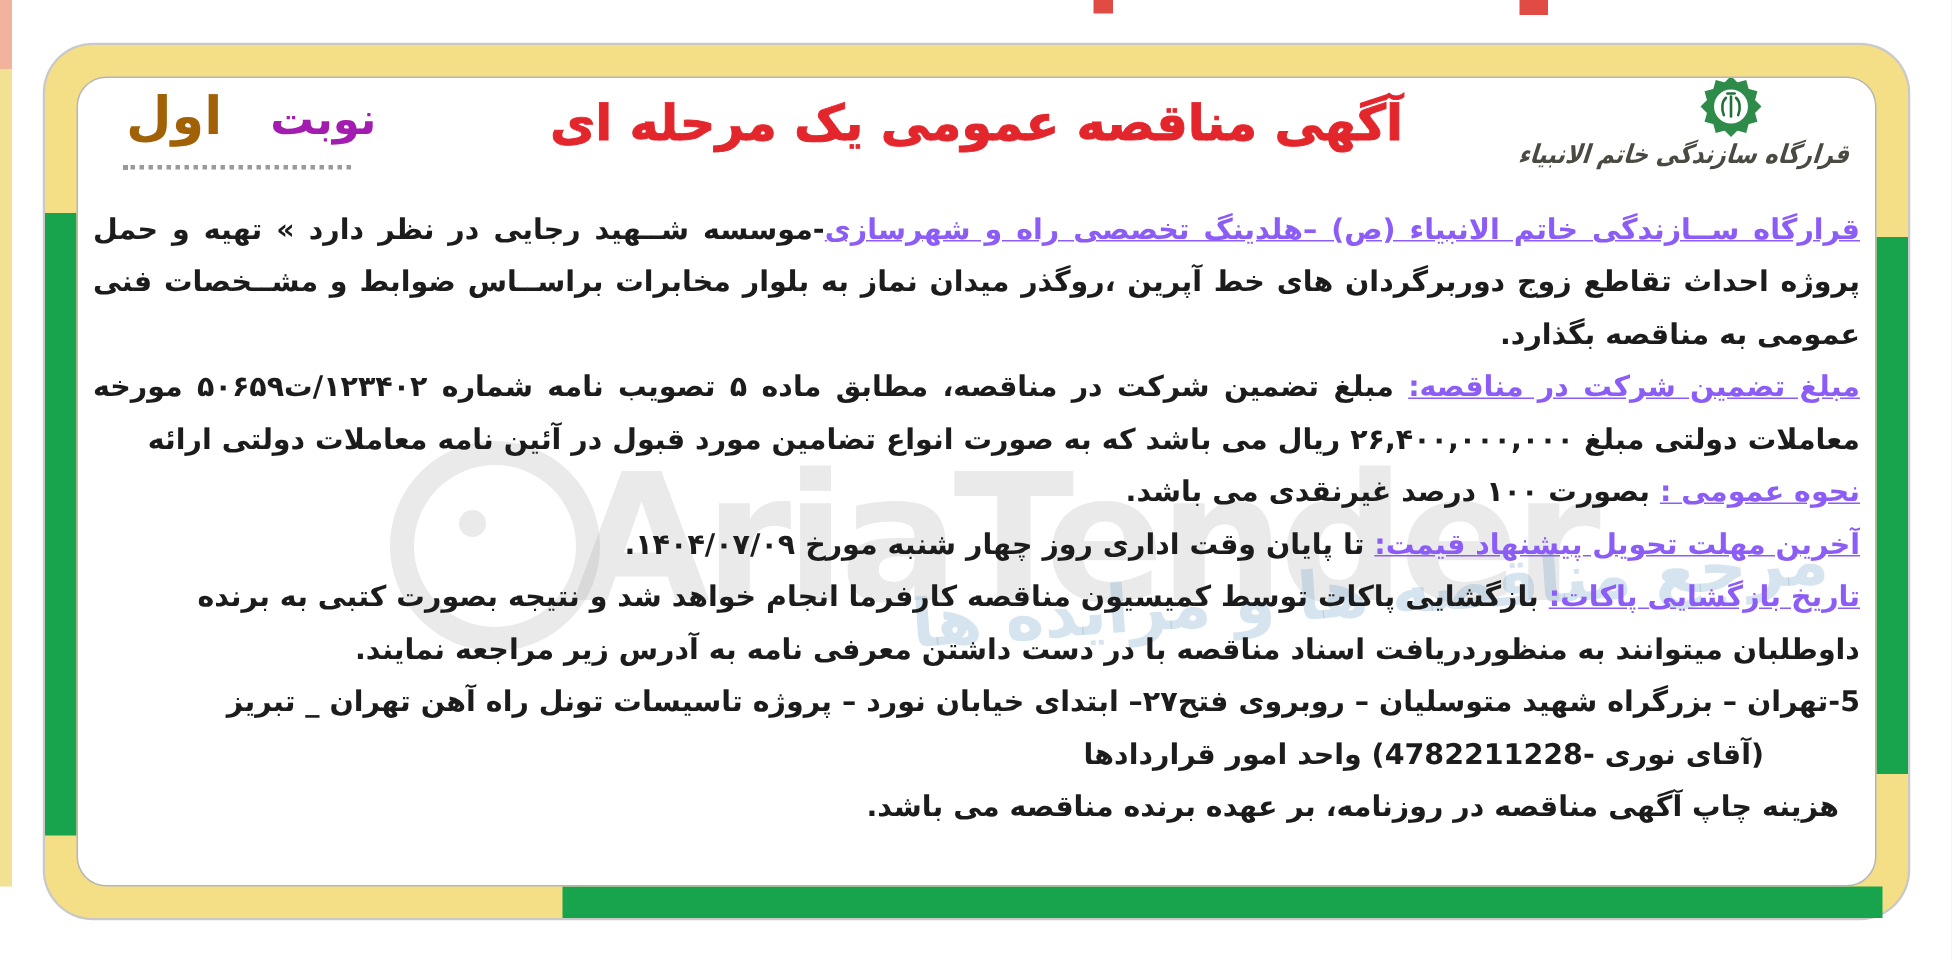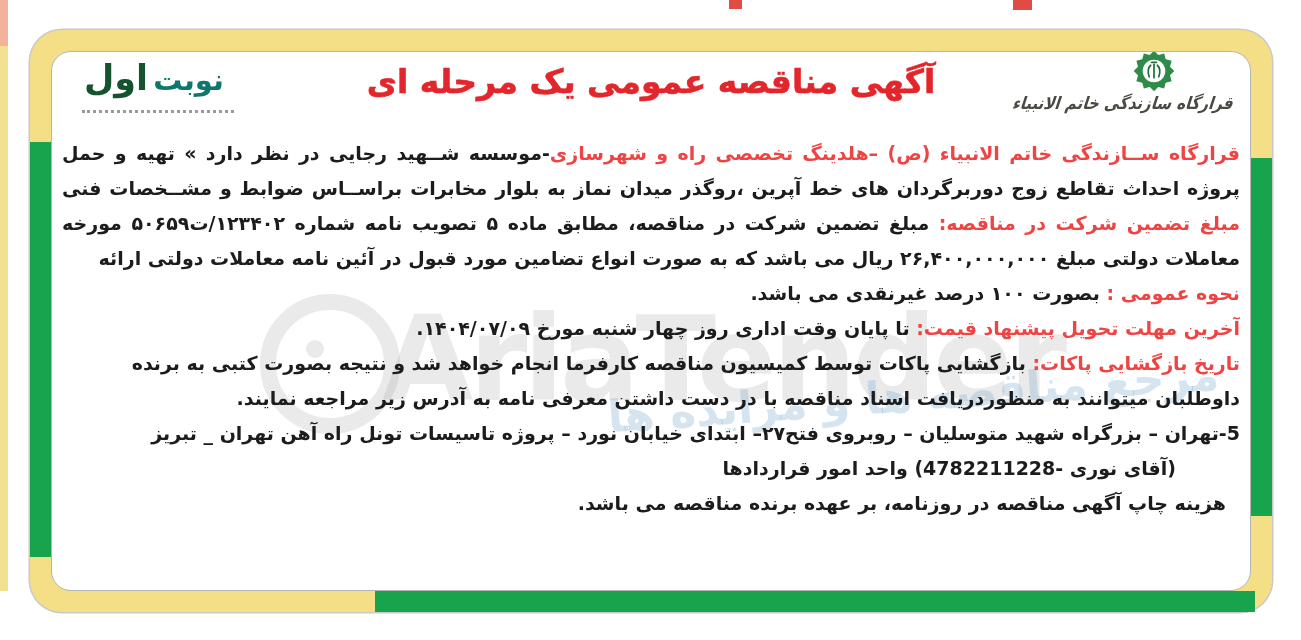--- a/index.html
+++ b/index.html
@@ -33,37 +33,37 @@
   .wm-brand{position:absolute;left:330px;top:238px;direction:ltr;
             font-size:118px;font-weight:bold;letter-spacing:-4px;
             color:rgba(150,150,150,.20);white-space:nowrap;}
   .wm-tagline{position:absolute;right:30px;top:318px;direction:rtl;
               font-size:44px;font-weight:bold;color:rgba(125,170,205,.32);
               transform:rotate(-4deg);white-space:nowrap;}
 
   
   .content{position:absolute;inset:0;direction:rtl;z-index:1;}
   .edition{position:absolute;left:32px;top:6px;direction:rtl;white-space:nowrap;}
-  .edition .word{font-size:29px;font-weight:bold;color:#0f766e;}
-  .edition .hl{font-size:35px;font-weight:bold;color:#14532d;}
+  .edition .word{font-size:29px;font-weight:bold;color:#a21caf;margin-left:27px;}
+  .edition .hl{font-size:35px;font-weight:bold;color:#a16207;}
   .edition-dots{position:absolute;left:30px;top:58px;width:152px;height:0;
                 border-bottom:3px dotted #9a9a9a;}
   .title{position:absolute;left:0;right:0;top:10px;text-align:center;
          font-size:33px;font-weight:bold;color:#e3262c;
          -webkit-text-stroke:0.6px #e3262c;}
   .logo{position:absolute;left:auto;right:16px;top:-4px;width:160px;text-align:center;}
   .logo-script{font-size:15px;font-weight:bold;color:#4a4a42;
                transform:skewX(-18deg) scaleY(1.15);margin-top:-4px;white-space:nowrap;}
 
   
   .bodytext{position:absolute;left:10px;right:10px;top:84px;
             font-size:19px;font-weight:bold;color:#1c1c1c;line-height:35px;}
   .line{height:35px;overflow:hidden;text-align:right;}
   .line.j{text-align:justify;text-align-last:justify;}
-  .line .lbl{color:#ef4444;}
+  .line .lbl{color:#8b5cf6;text-decoration:underline;}
   .line.ind-sm{padding-right:14px;}
   .line.ind-md{padding-right:64px;}
 
   .signature{position:absolute;left:14px;bottom:8px;direction:rtl;
              font-size:20px;font-weight:bold;color:#c8232b;white-space:nowrap;}
 </style>
 </head>
 <body>
 
 <div class="canvas">
@@ -115,20 +115,23 @@
           <div class="logo-script">قرارگاه سازندگی خاتم الانبیاء</div>
         </div>
 
         <div class="bodytext">
           <div class="line j">
             <span class="lbl">قرارگاه ســازندگی خاتم الانبیاء (ص) –هلدینگ تخصصی راه و شهرسازی</span><span>-موسسه شــهید رجایی در نظر دارد ⁦«⁩ تهیه و حمل مصالح سنگی مورد نیاز در</span>
           </div>
           <div class="line j">
             <span>پروژه احداث تقاطع زوج دوربرگردان های خط آپرین ،روگذر میدان نماز به بلوار مخابرات براســاس ضوابط و مشــخصات فنی پیوست ⁦«⁩ را از طریق آگهی</span>
           </div>
+          <div class="line">
+            <span>عمومی به مناقصه بگذارد.</span>
+          </div>
           <div class="line j">
             <span class="lbl">مبلغ تضمین شرکت در مناقصه:</span><span> مبلغ تضمین شرکت در مناقصه، مطابق ماده ۵ تصویب نامه شماره ۱۲۳۴۰۲/ت۵۰۶۵۹ مورخه ۹۴/۰۹/۲۲ آئین نامه تضامین</span>
           </div>
           <div class="line">
             <span>معاملات دولتی مبلغ ۲۶,۴۰۰,۰۰۰,۰۰۰ ریال می باشد که به صورت انواع تضامین مورد قبول در آئین نامه معاملات دولتی ارائه گردد.</span>
           </div>
           <div class="line">
             <span class="lbl">نحوه عمومی :</span><span> بصورت ۱۰۰ درصد غیرنقدی می باشد.</span>
           </div>
           <div class="line">

